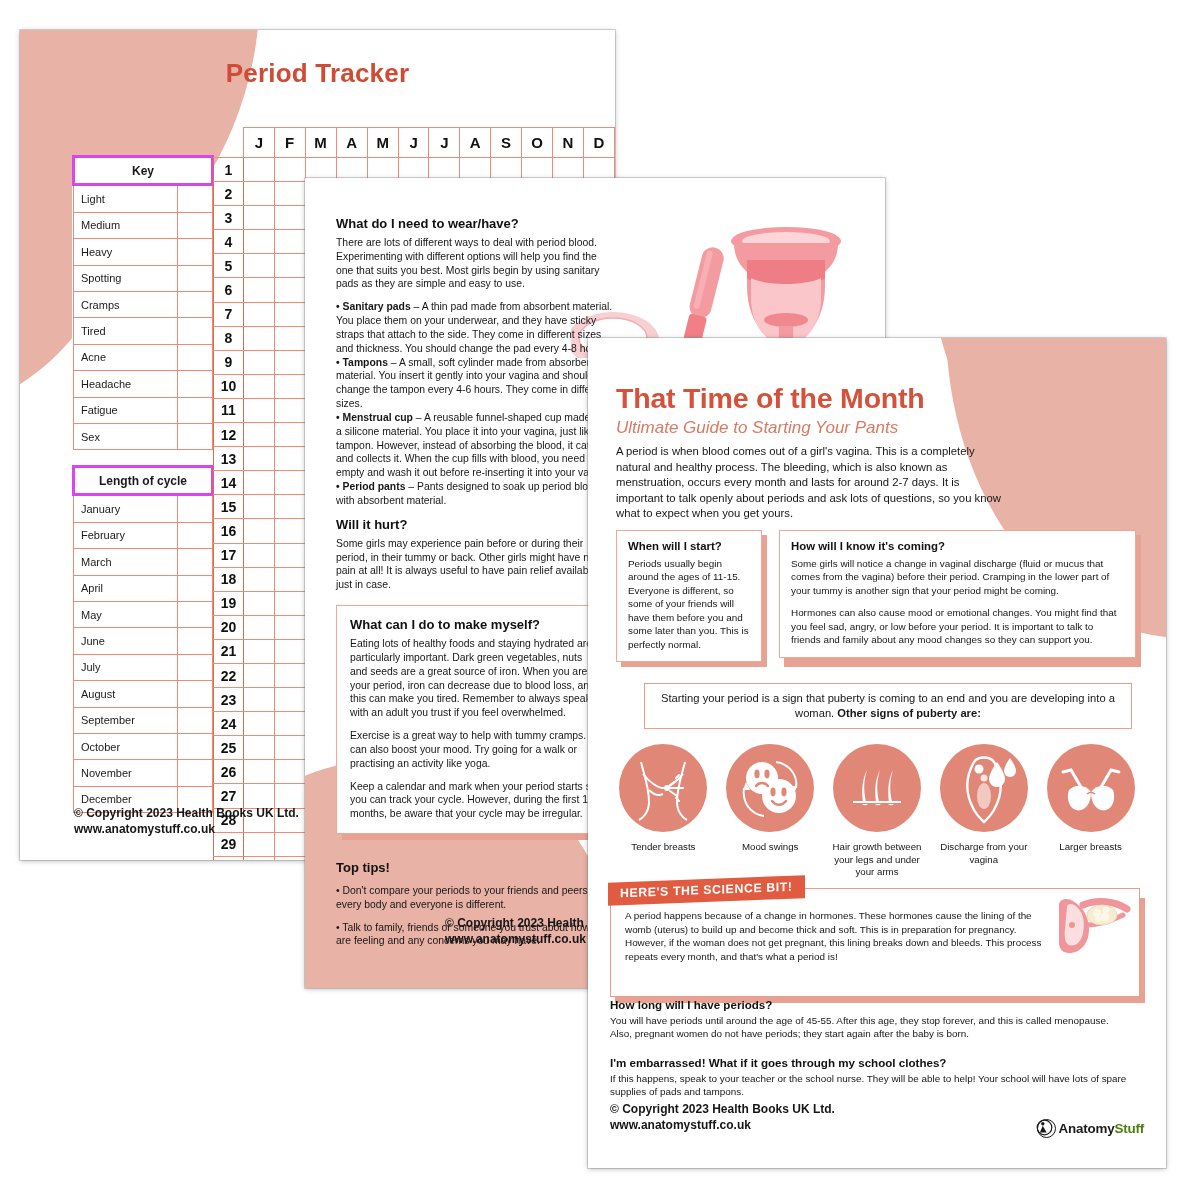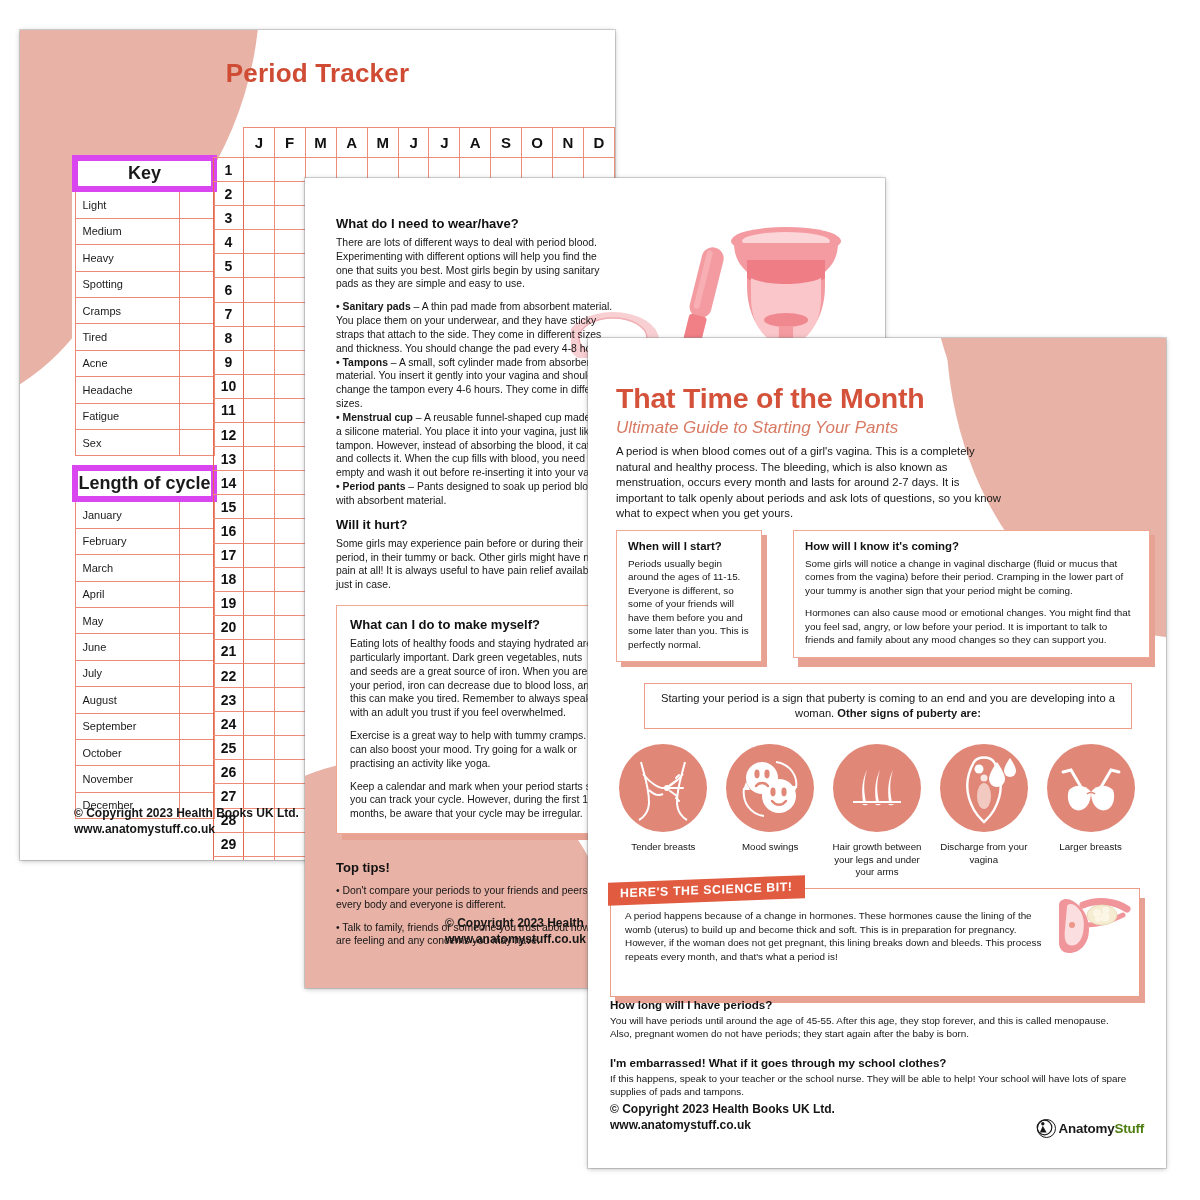--- a/index.html
+++ b/index.html
@@ -42,21 +42,21 @@
   table.kt{
     border-collapse:collapse;background:#fff;position:relative;
     border:1px solid #e8a294;
   }
   table.kt td,table.kt th{
     border:1px solid #ed8a75;
     font-size:11px;font-weight:normal;color:#1a1a1a;
     height:25.4px;padding:0 0 0 7px;text-align:left;
     font-family:"Liberation Sans", sans-serif;
   }
-  table.kt th{text-align:center;font-weight:bold;font-size:18px;padding-left:0;border:6px solid #d946ef;}
+  table.kt th{text-align:center;font-weight:bold;font-size:12px;padding-left:0;border:3px solid #d946ef;}
   table.kt td.val{width:34px;padding:0;}
 
   
   .grid-wrap{position:absolute;left:193px;top:97px;}
   table.mg{border-collapse:collapse;}
   table.mg th,table.mg td{border:1px solid #ee8c77;}
   table.mg th.mh{
     width:29.5px;height:27px;text-align:center;font-size:15px;font-weight:bold;color:#111;
   }
   table.mg td.dn{
@@ -104,21 +104,21 @@
     font-size:28.5px;font-weight:bold;letter-spacing:-.2px;
   }
   .main-sub{
     position:absolute;left:28px;top:80px;color:#d87a63;
     font-size:17px;font-style:italic;font-weight:normal;
   }
   .main-intro{
     position:absolute;left:28px;top:106px;width:385px;
     font-size:11.3px;line-height:1.38;color:#161616;
   }
-  .two-cards{position:absolute;left:28px;top:192px;width:461px;display:flex;gap:31px;}
+  .two-cards{position:absolute;left:28px;top:192px;width:461px;display:flex;gap:17px;}
   .card{position:relative;background:#fff;border:1px solid #f0a794;padding:9px 11px 10px 11px;}
   .card-shadow{position:absolute;left:5px;right:-5px;top:5px;bottom:-5px;background:#e8a294;}
   .card-inner{position:relative;}
   .card h4{margin:0 0 5px 0;font-size:11.4px;font-weight:bold;color:#111;}
   .card p{margin:0;font-size:9.9px;line-height:1.36;color:#161616;}
   .card p + p{margin-top:9px;}
   .card-small{width:122px;}
   .card-big{width:333px;}
 
   .puberty-banner{

